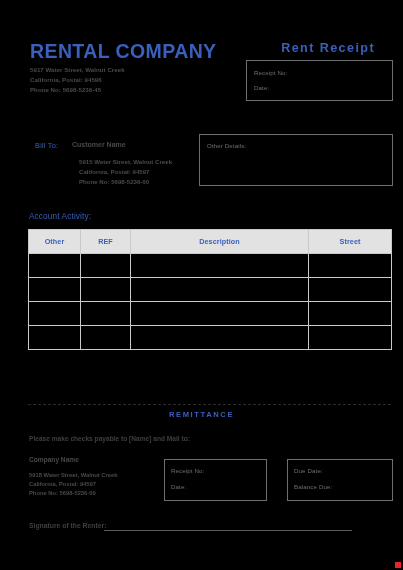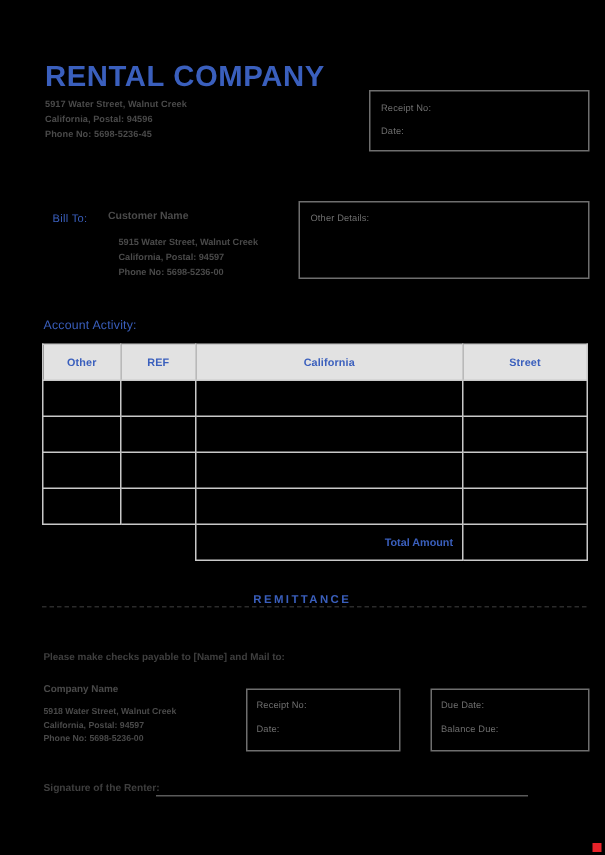--- a/index.html
+++ b/index.html
@@ -90,21 +90,21 @@
   .c-ref{width:50px;}
   .c-desc{width:178px;}
   .c-amt{width:83px;}
 
   
   .dashed{
     position:absolute;left:22px;top:388px;width:363px;height:0;
     border-top:1.4px dashed #2b2b2b;
   }
   .remit-title{
-    position:absolute;left:0;right:0;top:379px;text-align:center;
+    position:absolute;left:0;right:0;top:394px;text-align:center;
     font-size:7.6px;font-weight:bold;color:#3a5fbd;letter-spacing:1.6px;
   }
   .remit-note{
     position:absolute;left:23px;top:419px;
     font-size:6.6px;color:#3f3f3f;font-weight:bold;white-space:nowrap;
   }
   .remit-company{
     position:absolute;left:23px;top:440px;
     font-size:6.6px;color:#4a4a4a;font-weight:bold;
   }
@@ -143,20 +143,21 @@
     <div class="hdr">
 
       <div class="company-name">RENTAL COMPANY</div>
 
       <div class="company-addr">
         <div>5917 Water Street, Walnut Creek</div>
         <div>California, Postal: 94596</div>
         <div>Phone No: 5698-5236-45</div>
       </div>
 
+      <div class="rent-title">Rent Receipt</div>
 
       <div class="box" id="receipt-box">
         <span class="lbl l1">Receipt No:</span>
         <span class="lbl l2">Date:</span>
       </div>
     </div>
 
     <div class="billto-label">Bill To:</div>
 
     <div class="billto-name">Customer Name</div>
@@ -177,21 +178,21 @@
       <colgroup>
         <col class="c-date">
           <col class="c-ref">
           <col class="c-desc">
           <col class="c-amt">
       </colgroup>
       <thead>
         <tr>
           <th>Other</th>
           <th>REF</th>
-          <th>California</th>
+          <th>Description</th>
           <th>Street</th>
         </tr>
       </thead>
       <tbody>
         <tr>
           <td></td>
           <td></td>
           <td></td>
           <td></td>
         </tr>
@@ -205,26 +206,20 @@
           <td></td>
           <td></td>
           <td></td>
           <td></td>
         </tr>
         <tr>
           <td></td>
           <td></td>
           <td></td>
           <td></td>
-        </tr>
-        <tr class="total">
-          <td></td>
-          <td></td>
-          <td class="tl">Total Amount</td>
-          <td class="ta"></td>
         </tr>
       </tbody>
     </table>
 
     <div class="dashed"></div>
 
     <div class="remit-title">REMITTANCE</div>
 
     <div class="remit-note">Please make checks payable to [Name] and Mail to:</div>
 

